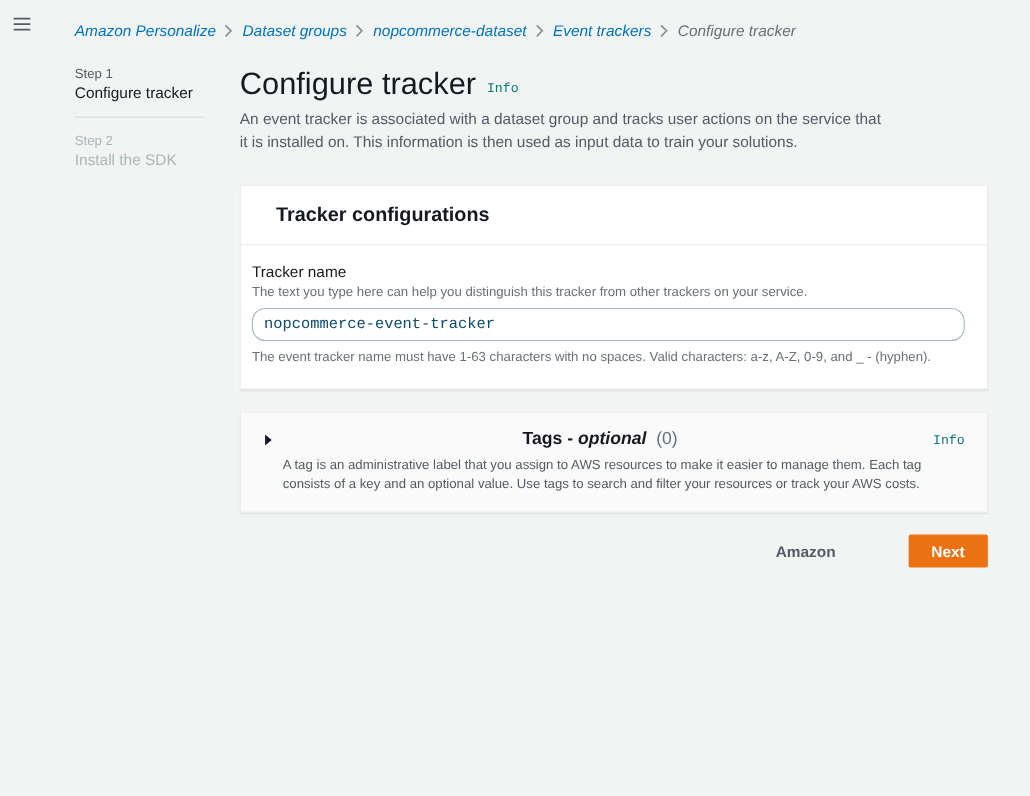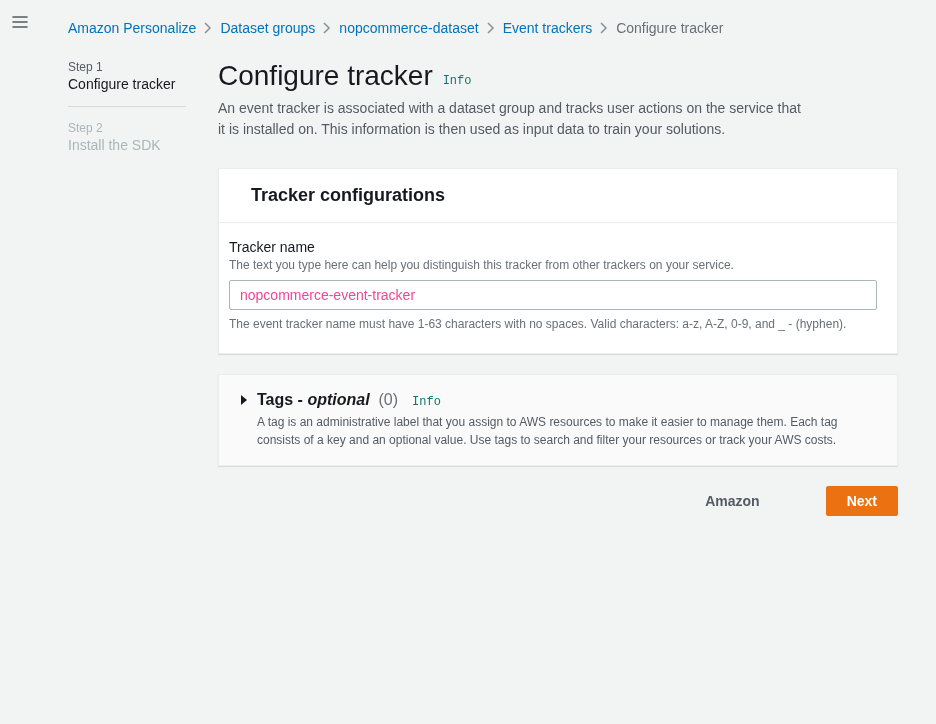--- a/index.html
+++ b/index.html
@@ -33,20 +33,21 @@
     .content-col {
       flex: 1;
       padding: 20px 38px 20px 28px;
     }
     .breadcrumbs {
       display: flex;
       align-items: center;
       flex-wrap: wrap;
       font-size: 14px;
       margin-bottom: 24px;
+      font-style: italic;
     }
     .breadcrumb-link {
       color: #0073bb;
       text-decoration: none;
       cursor: pointer;
     }
     .breadcrumb-sep {
       color: #879196;
       margin: 0 8px;
       display: inline-flex;
@@ -141,38 +142,40 @@
     }
     .field-hint {
       font-size: 12px;
       color: #687078;
       line-height: 1.4;
     }
     .text-input {
       width: 100%;
       padding: 6px 10px;
       border: 1px solid #aab7b8;
-      border-radius: 2px;
-      font-size: 14px;
-      color: #ec4899;
+      border-radius: 12px;
+      font-size: 14px;
+      color: #0c4a6e;
       margin-top: 6px;
       margin-bottom: 6px;
+      font-family: Liberation Mono, monospace;
     }
     .expand-panel {
       background: #fafafa;
       border: 1px solid #eaeded;
       box-shadow: 0 1px 1px 0 rgba(0,28,36,.1);
       padding: 16px 20px;
       margin-bottom: 20px;
     }
     .expand-header {
       display: flex;
       align-items: baseline;
       gap: 8px;
       cursor: pointer;
+      justify-content: space-between;
     }
     .expand-caret {
       display: inline-flex;
       align-self: center;
     }
     .expand-caret svg {
       width: 10px;
       height: 12px;
     }
     .expand-title {

